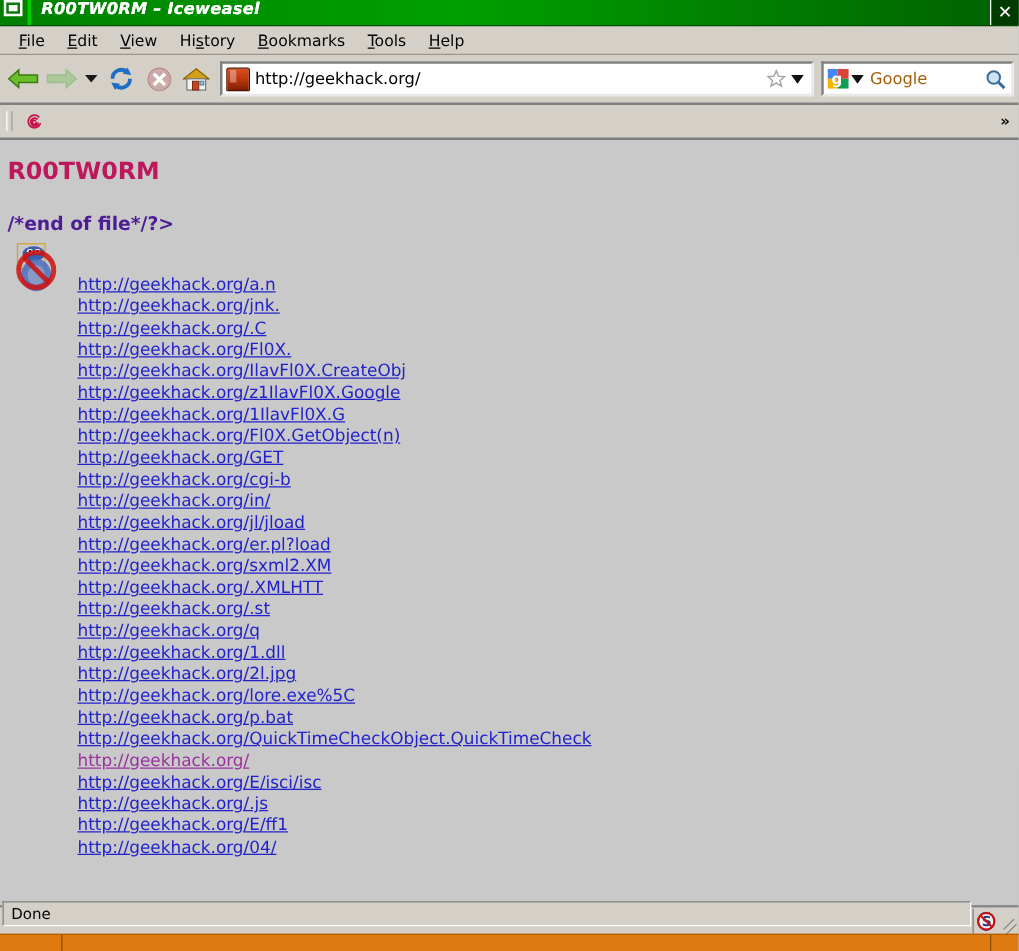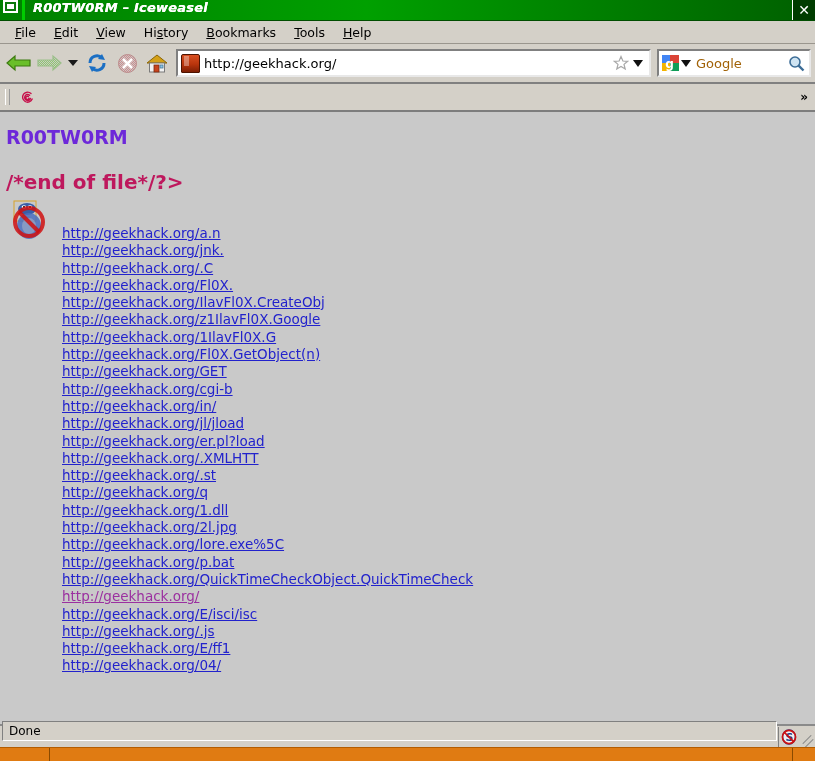--- a/index.html
+++ b/index.html
@@ -134,26 +134,26 @@
     font-size: 12px; color: #000; padding: 0 8px; cursor: pointer;
     font-weight: bold; letter-spacing: -1px;
   }
 
   
   .content {
     position: absolute; top: 113px; left: 0; right: 0; bottom: 35px;
     background: #c9c9c9; padding: 0 0 0 6px; overflow: hidden;
   }
   .page-title {
-    font-size: 19px; font-weight: bold; color: #6d28d9;
+    font-size: 19px; font-weight: bold; color: #be185d;
     margin: 13px 0 0 0; letter-spacing: 0px;
     font-family: "DejaVu Sans", sans-serif;
   }
   .eof-line {
-    font-size: 20px; font-weight: bold; color: #be185d;
+    font-size: 15px; font-weight: bold; color: #4c1d95;
     margin: 22px 0 0 0; font-family: "DejaVu Sans", sans-serif;
   }
   .broken-img {
     width: 36px; height: 44px; margin: 6px 0 0 6px;
     position: relative; float: left;
   }
   .link-list { margin: 12px; padding: 0; list-style: none; padding-left: 44px; padding-top: 18px;}
   .link-list li { height: 17.3px; line-height: 17.3px; }
   .link-list a {
     color: #2222cc; text-decoration: underline;
@@ -339,20 +339,21 @@
       <li><a>http://geekhack.org/Fl0X.</a></li>
       <li><a>http://geekhack.org/IlavFl0X.CreateObj</a></li>
       <li><a>http://geekhack.org/z1IlavFl0X.Google</a></li>
       <li><a>http://geekhack.org/1IlavFl0X.G</a></li>
       <li><a>http://geekhack.org/Fl0X.GetObject(n)</a></li>
       <li><a>http://geekhack.org/GET</a></li>
       <li><a>http://geekhack.org/cgi-b</a></li>
       <li><a>http://geekhack.org/in/</a></li>
       <li><a>http://geekhack.org/jl/jload</a></li>
       <li><a>http://geekhack.org/er.pl?load</a></li>
+      <li><a>http://geekhack.org/sxml2.XM</a></li>
       <li><a>http://geekhack.org/.XMLHTT</a></li>
       <li><a>http://geekhack.org/.st</a></li>
       <li><a>http://geekhack.org/q</a></li>
       <li><a>http://geekhack.org/1.dll</a></li>
       <li><a>http://geekhack.org/2l.jpg</a></li>
       <li><a>http://geekhack.org/lore.exe%5C</a></li>
       <li><a>http://geekhack.org/p.bat</a></li>
       <li><a>http://geekhack.org/QuickTimeCheckObject.QuickTimeCheck</a></li>
       <li><a class="visited">http://geekhack.org/</a></li>
       <li><a>http://geekhack.org/E/isci/isc</a></li>

